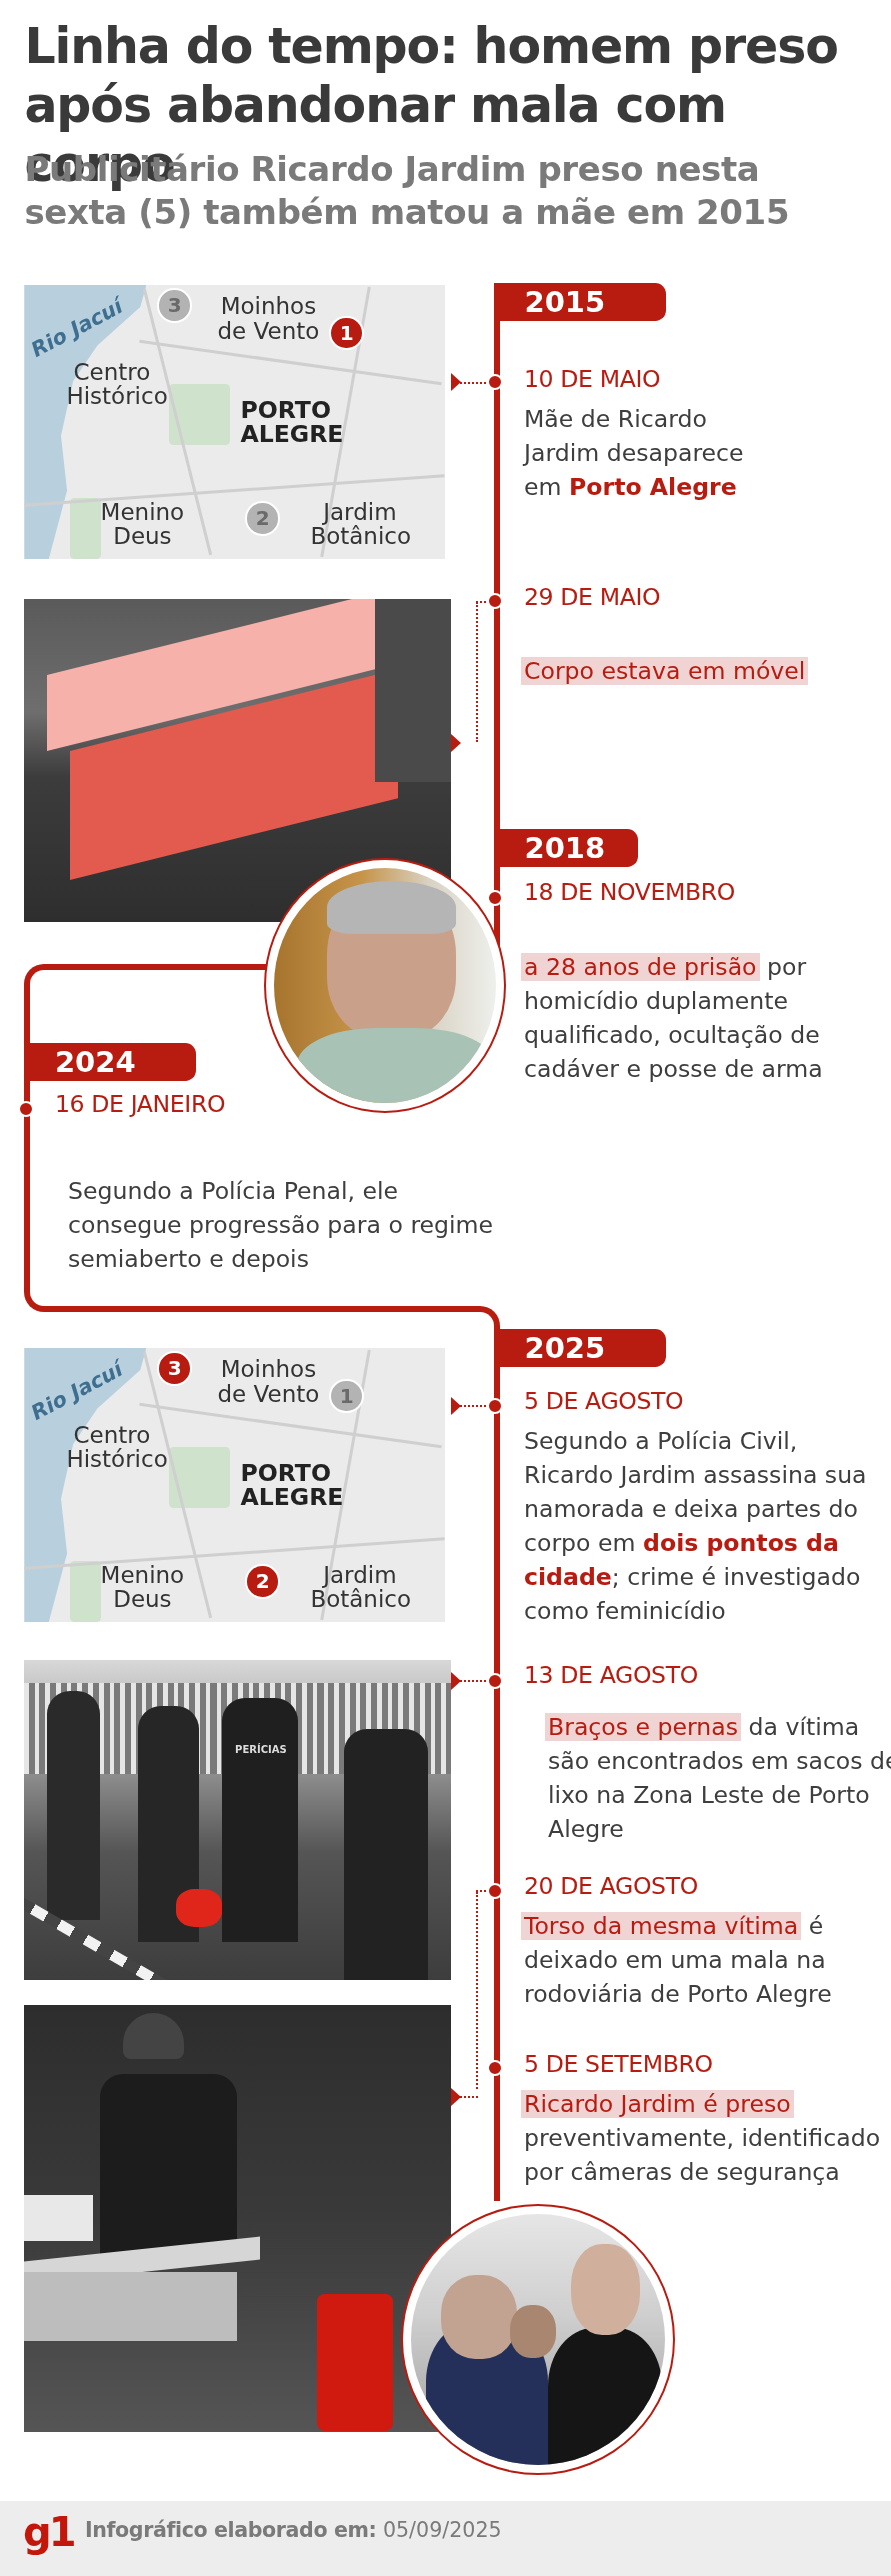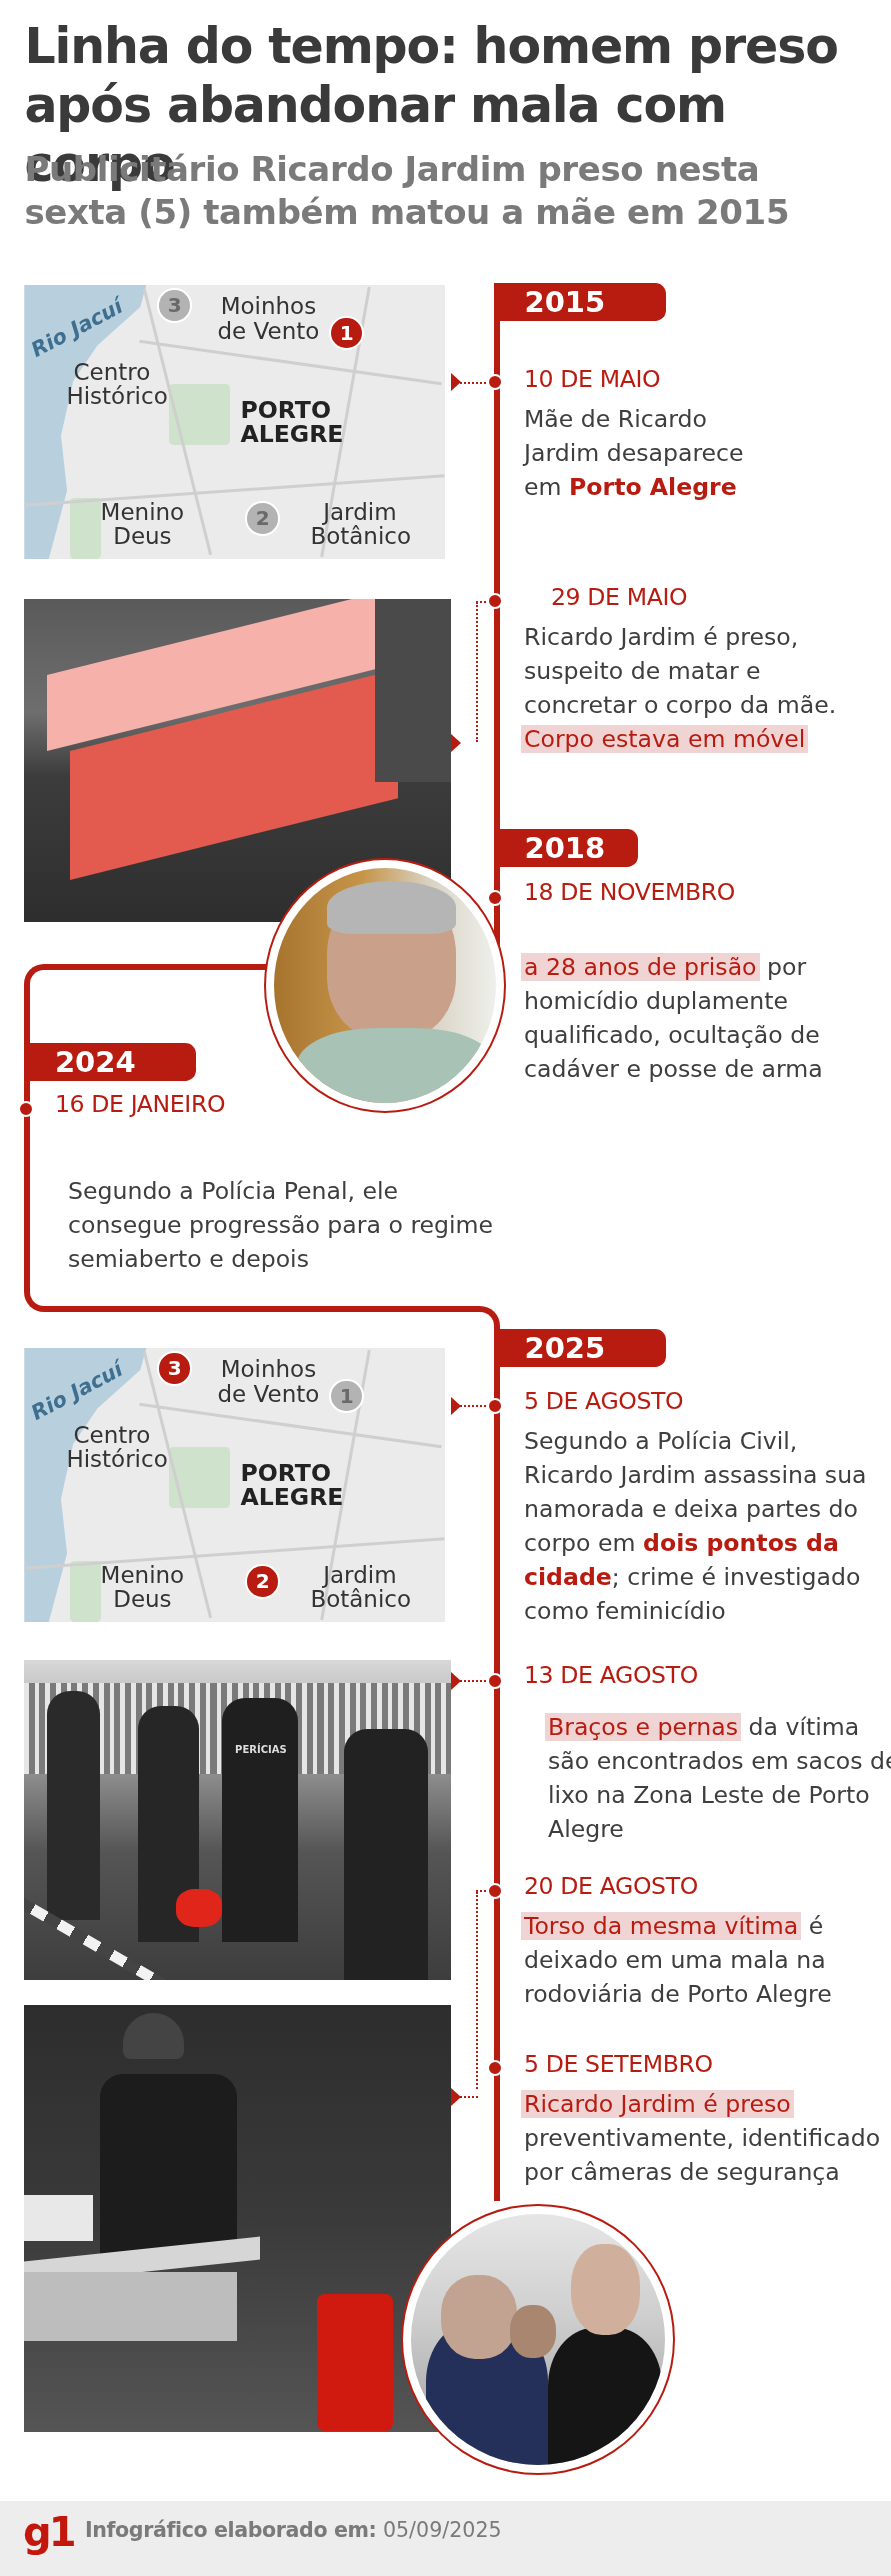--- a/index.html
+++ b/index.html
@@ -108,23 +108,23 @@
 <div class="photo" style="left:24.4px; top:599px; width:427px; height:323px; background:linear-gradient(180deg,#5a5a5a 0%,#6e6e6e 35%,#3c3c3c 55%,#2e2e2e 100%);">
   <div style="position:absolute; left:23px; top:76px; width:350px; height:76px; background:#f6b2aa; transform:skewY(-14deg); transform-origin:left top;"></div>
   <div style="position:absolute; left:46px; top:152px; width:328px; height:129px; background:#e35b4f; transform:skewY(-14deg); transform-origin:left top;"></div>
   <div style="position:absolute; right:0; top:0; width:76px; height:183px; background:#4a4a4a;"></div>
 </div>
 <div class="arrow" style="left:451px; top:734px;"></div>
 <div class="dash-v" style="left:476px; top:602px; height:140px;"></div>
 <div class="dash-h" style="left:476px; top:601px; width:17.5px;"></div>
 <div class="dot" style="left:487px; top:593px;"></div>
 
-<div class="date" style="left:524px; top:582px;margin-left:27px;">29 DE MAIO</div>
+<div class="date" style="left:524px; top:582px;">29 DE MAIO</div>
 <div class="body-text" style="left:524px; top:620px; width:343px;">
-  <span>Ricardo Jardim é preso, suspeito de matar e concretar o corpo da mãe.</span><br><span class="hl">Corpo estava em móvel</span>
+  <br><span class="hl">Corpo estava em móvel</span>
 </div>
 
 <div class="circle" style="left:264px; top:858px; width:238px; height:251px;">
   <div class="inner" style="background:linear-gradient(90deg,#a7742e 0%,#c6954a 40%,#d9d2c4 70%,#eef0ec 100%);">
     <div style="position:absolute; left:53px; top:18.3px; width:129px; height:152px; border-radius:45% 45% 40% 40%; background:#c9a08a;"></div>
     <div style="position:absolute; left:53px; top:13.7px; width:129px; height:53px; border-radius:50% 50% 20% 20%; background:#b5b5b5;"></div>
     <div style="position:absolute; left:23px; top:160px; width:198px; height:91px; background:#a8c2b6; border-radius:40% 40% 0 0;"></div>
   </div>
 </div>
 <div class="dot" style="left:487px; top:890px;"></div>

